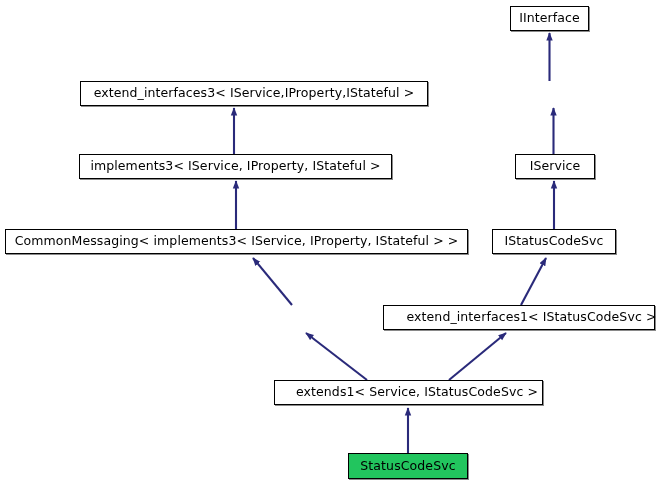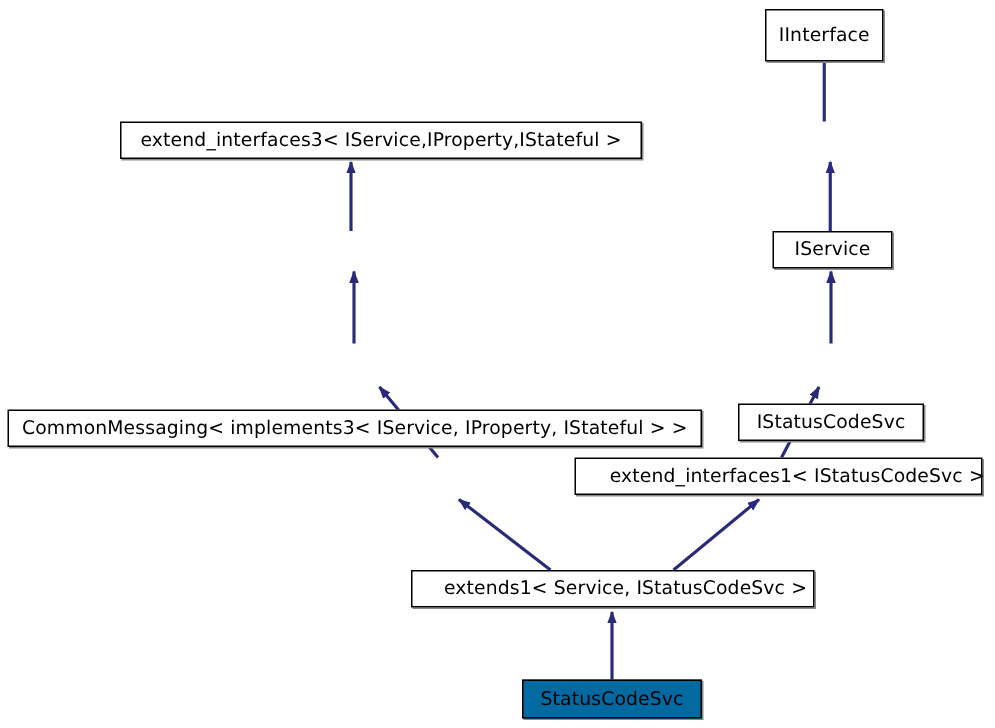--- a/index.html
+++ b/index.html
@@ -32,21 +32,21 @@
     display: flex;
     align-items: center;
     justify-content: center;
     white-space: nowrap;
     font-size: 12.5px;
     line-height: 1;
     letter-spacing: 0.1px;
     box-shadow: 1px 1px 0 0 #8a8a8a;
   }
   .node.highlight {
-    background: #0369a1;
+    background: #22c55e;
   }
   .node-label {
     display: block;
     padding: 0 7px;
     pointer-events: none;
   }
 </style>
 </head>
 <body>
 
@@ -65,39 +65,42 @@
       <line x1="234" y1="154" x2="234" y2="108"></line>
       <line x1="236" y1="229" x2="236" y2="181"></line>
       <line x1="292" y1="305" x2="253" y2="258"></line>
       <line x1="521" y1="305" x2="546" y2="258"></line>
       <line x1="367" y1="380" x2="306" y2="333"></line>
       <line x1="449" y1="380" x2="506" y2="333"></line>
       <line x1="408" y1="453" x2="408" y2="408"></line>
     </g>
   </svg>
 
-  <div class="node" style="left:510px; top:6px; width:79px; height:35px;">
+  <div class="node" style="left:510px; top:6px; width:79px; height:25px;">
     <span class="node-label">IInterface</span>
   </div>
 
 
   <div class="node" style="left:515px; top:154px; width:80px; height:25px;">
     <span class="node-label">IService</span>
   </div>
 
-  <div class="node" style="left:492px; top:229px; width:124px; height:25px;margin-top:40px;">
+  <div class="node" style="left:492px; top:229px; width:124px; height:25px;">
     <span class="node-label">IStatusCodeSvc</span>
   </div>
 
   <div class="node" style="left:59px; top:81px; width:348px; height:25px;margin-left:21px;">
     <span class="node-label">extend_interfaces3&lt; IService,IProperty,IStateful &gt;</span>
   </div>
 
+  <div class="node" style="left:79px; top:154px; width:313px; height:25px;">
+    <span class="node-label">implements3&lt; IService, IProperty, IStateful &gt;</span>
+  </div>
 
-  <div class="node" style="left:5px; top:229px; width:463px; height:25px;margin-top:44px;">
+  <div class="node" style="left:5px; top:229px; width:463px; height:25px;">
     <span class="node-label">CommonMessaging&lt; implements3&lt; IService, IProperty, IStateful &gt; &gt;</span>
   </div>
 
 
   <div class="node" style="left:383px; top:305px; width:272px; height:25px;padding-left:25px;">
     <span class="node-label">extend_interfaces1&lt; IStatusCodeSvc &gt;</span>
   </div>
 
   <div class="node" style="left:274px; top:380px; width:269px; height:25px;padding-left:17px;">
     <span class="node-label">extends1&lt; Service, IStatusCodeSvc &gt;</span>

